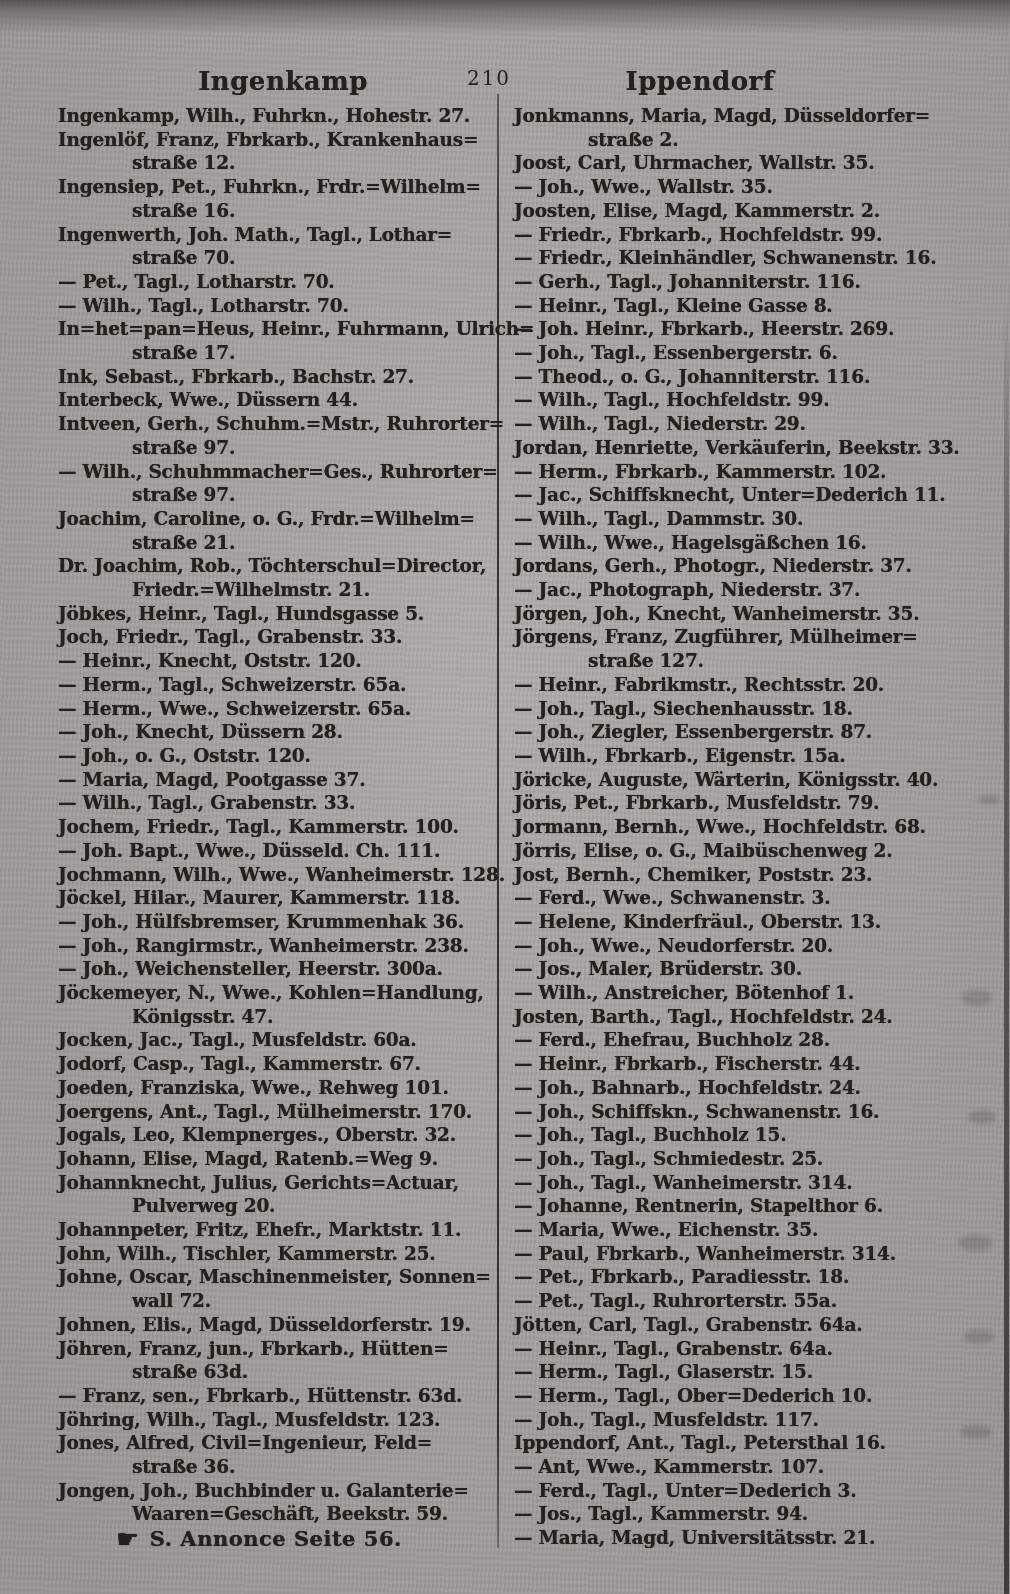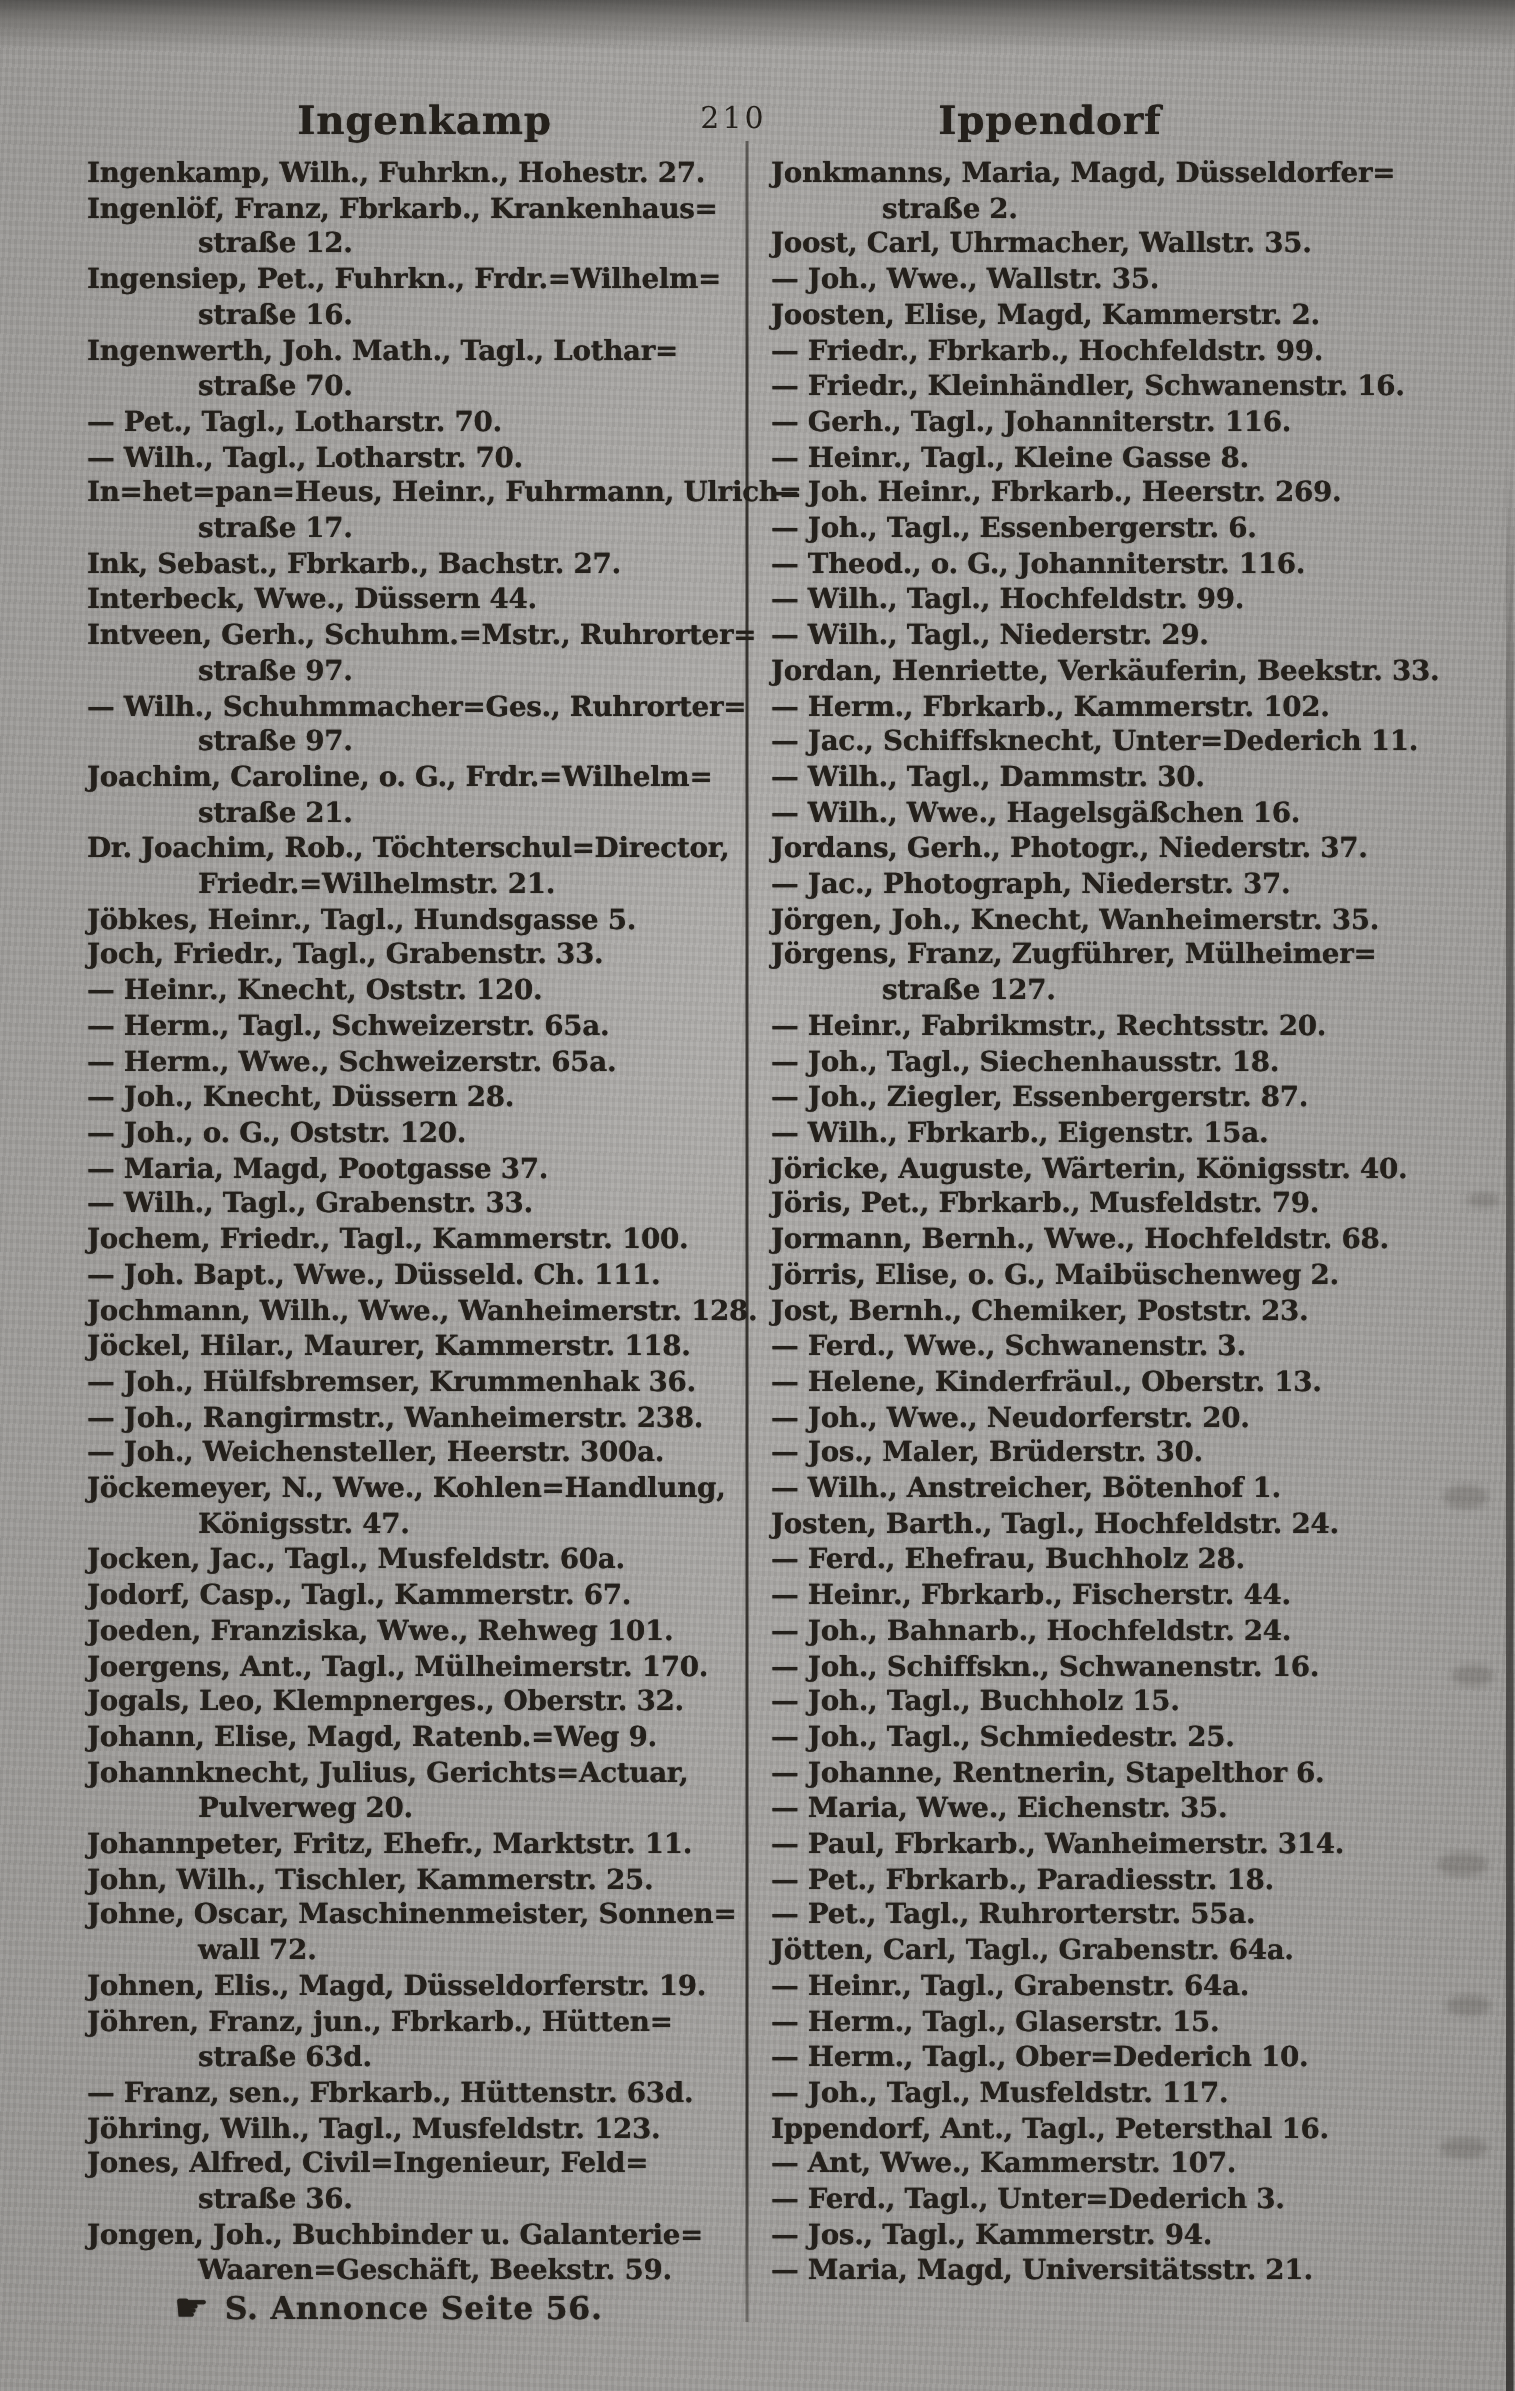--- a/index.html
+++ b/index.html
@@ -190,20 +190,21 @@
         <div class="entry">— Joh., Wwe., Neudorferstr. 20.</div>
         <div class="entry">— Jos., Maler, Brüderstr. 30.</div>
         <div class="entry">— Wilh., Anstreicher, Bötenhof 1.</div>
         <div class="entry">Josten, Barth., Tagl., Hochfeldstr. 24.</div>
         <div class="entry">— Ferd., Ehefrau, Buchholz 28.</div>
         <div class="entry">— Heinr., Fbrkarb., Fischerstr. 44.</div>
         <div class="entry">— Joh., Bahnarb., Hochfeldstr. 24.</div>
         <div class="entry">— Joh., Schiffskn., Schwanenstr. 16.</div>
         <div class="entry">— Joh., Tagl., Buchholz 15.</div>
         <div class="entry">— Joh., Tagl., Schmiedestr. 25.</div>
+        <div class="entry">— Joh., Tagl., Wanheimerstr. 314.</div>
         <div class="entry">— Johanne, Rentnerin, Stapelthor 6.</div>
         <div class="entry">— Maria, Wwe., Eichenstr. 35.</div>
         <div class="entry">— Paul, Fbrkarb., Wanheimerstr. 314.</div>
         <div class="entry">— Pet., Fbrkarb., Paradiesstr. 18.</div>
         <div class="entry">— Pet., Tagl., Ruhrorterstr. 55a.</div>
         <div class="entry">Jötten, Carl, Tagl., Grabenstr. 64a.</div>
         <div class="entry">— Heinr., Tagl., Grabenstr. 64a.</div>
         <div class="entry">— Herm., Tagl., Glaserstr. 15.</div>
         <div class="entry">— Herm., Tagl., Ober=Dederich 10.</div>
         <div class="entry">— Joh., Tagl., Musfeldstr. 117.</div>

